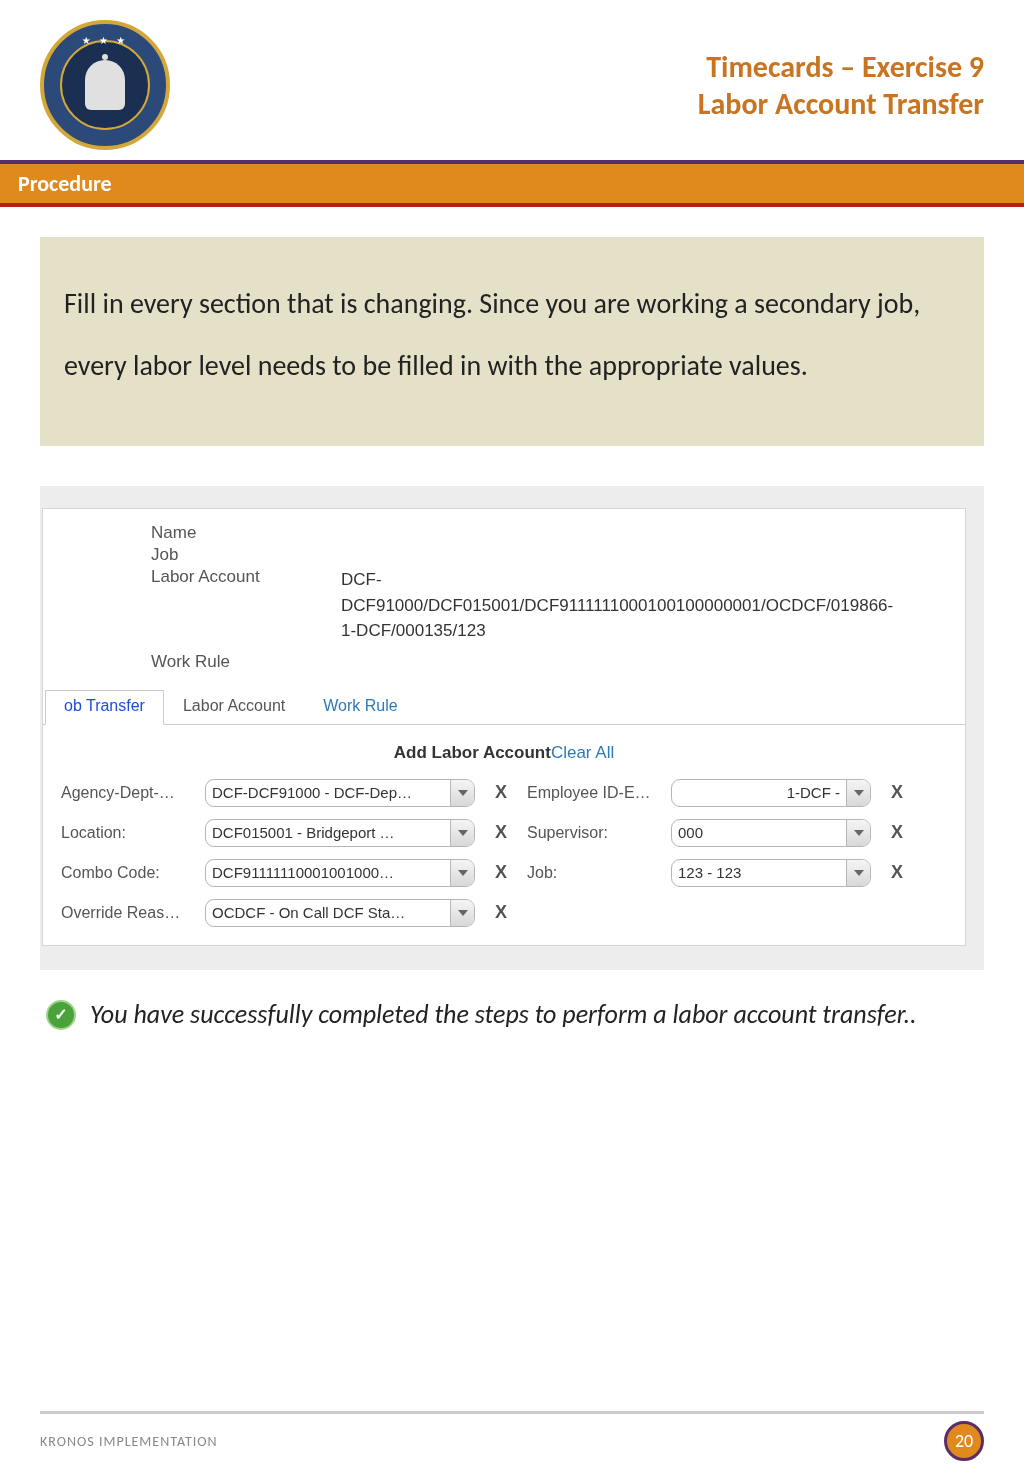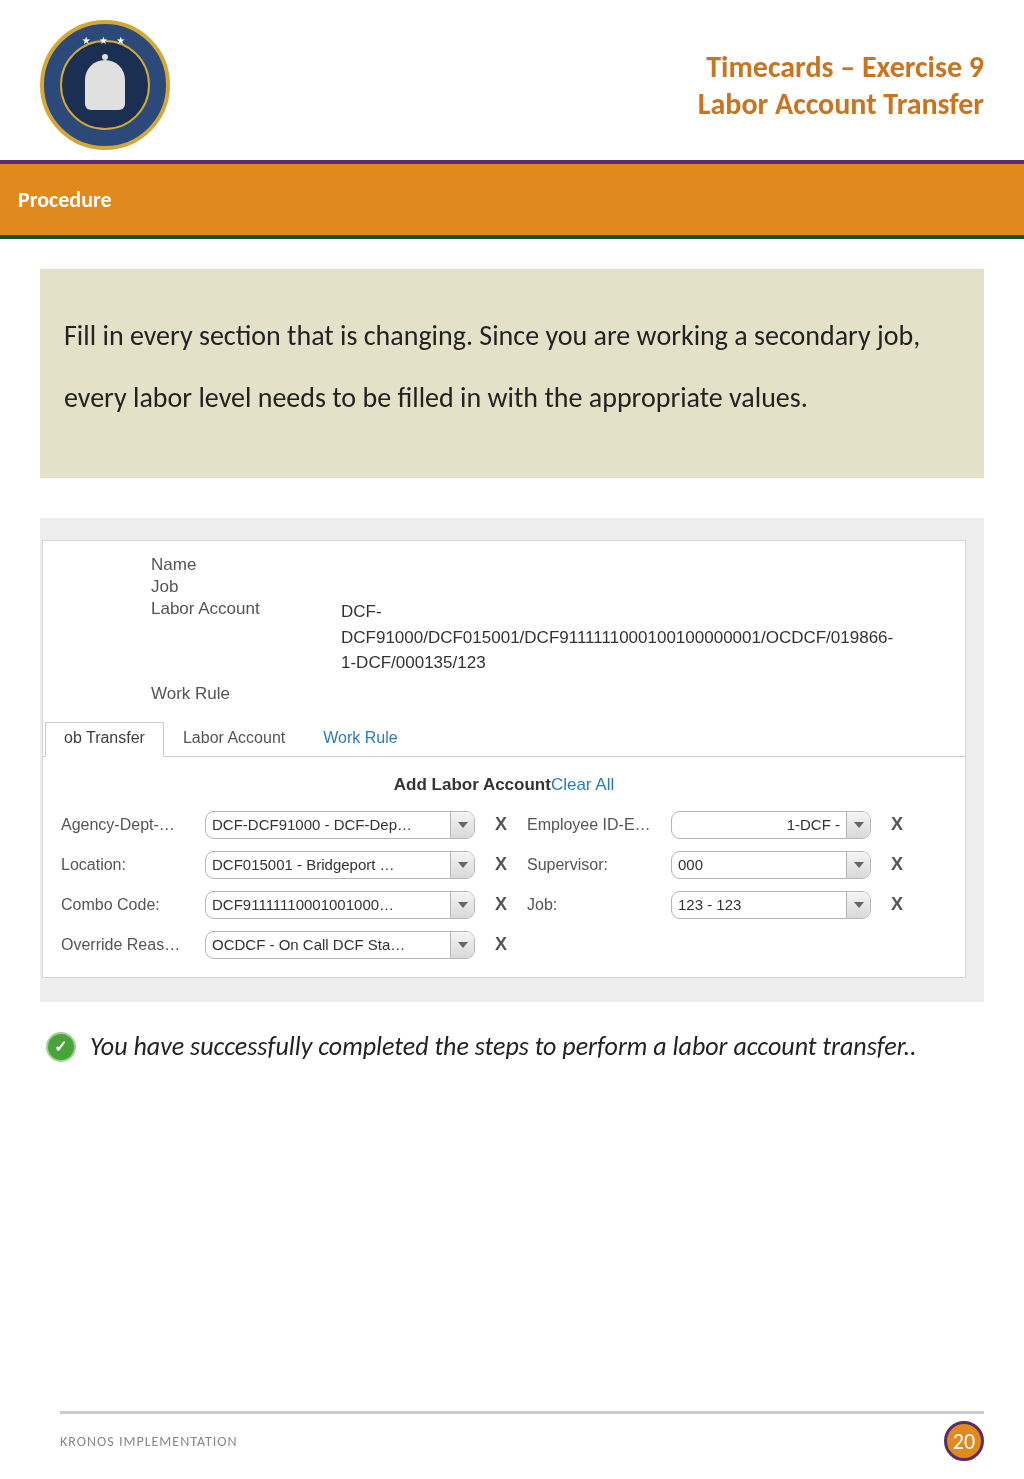--- a/index.html
+++ b/index.html
@@ -70,25 +70,25 @@
   .title-block {
     text-align: right;
     color: #c87420;
     font-weight: 700;
   }
   .title-line1 { font-size: 30px; }
   .title-line2 { font-size: 30px; }
   .procedure-bar {
     background: #e08a1e;
     border-top: 4px solid #5a2d6a;
-    border-bottom: 4px solid #14532d;
+    border-bottom: 4px solid #b91c1c;
     color: #fff;
     font-weight: 700;
     font-size: 22px;
-    padding: 22px 18px;
+    padding: 6px 18px;
     margin: 0 -40px 30px -40px;
   }
   .instruction-box {
     background: #e5e1c8;
     padding: 36px 8px 50px 24px;
     font-size: 28px;
     color: #222;
     line-height: 2.2;
     margin-bottom: 40px;
   }
@@ -118,21 +118,21 @@
     margin: 0 -18px 18px -18px;
     padding-left: 2px;
     font-size: 16px;
   }
   .tab {
     padding: 6px 18px 8px 18px;
     border: 1px solid transparent;
     color: #555;
   }
   .tab-active {
-    color: #404040;
+    color: #1d4ed8;
     border: 1px solid #ccc;
     border-bottom: 1px solid #fff;
     margin-bottom: -1px;
     background: #fff;
     text-align: center;
   }
   .section-head {
     display: flex;
     justify-content: center;
     align-items: center;
@@ -216,21 +216,20 @@
     line-height: 1.4;
   }
   .footer {
     position: absolute;
     bottom: 18px;
     left: 40px;
     right: 40px;
     display: flex;
     justify-content: space-between;
     align-items: center;
-    margin-left: 20px;
   }
   .footer-line {
     position: absolute;
     left: 0; right: 0; top: -10px;
     height: 3px;
     background: #ccc;
   }
   .footer-label {
     font-size: 14px;
     color: #888;
@@ -238,21 +237,21 @@
   }
   .page-badge {
     width: 40px; height: 40px;
     border-radius: 50%;
     background: #e08a1e;
     border: 3px solid #5a2d6a;
     color: #fff;
     display: flex;
     align-items: center;
     justify-content: center;
-    font-size: 22px;
+    font-size: 18px;
   }
 </style>
 </head>
 <body>
 
 <div class="page">
 
   <div class="header-row">
     <div class="seal">
       <div class="seal-outer">

